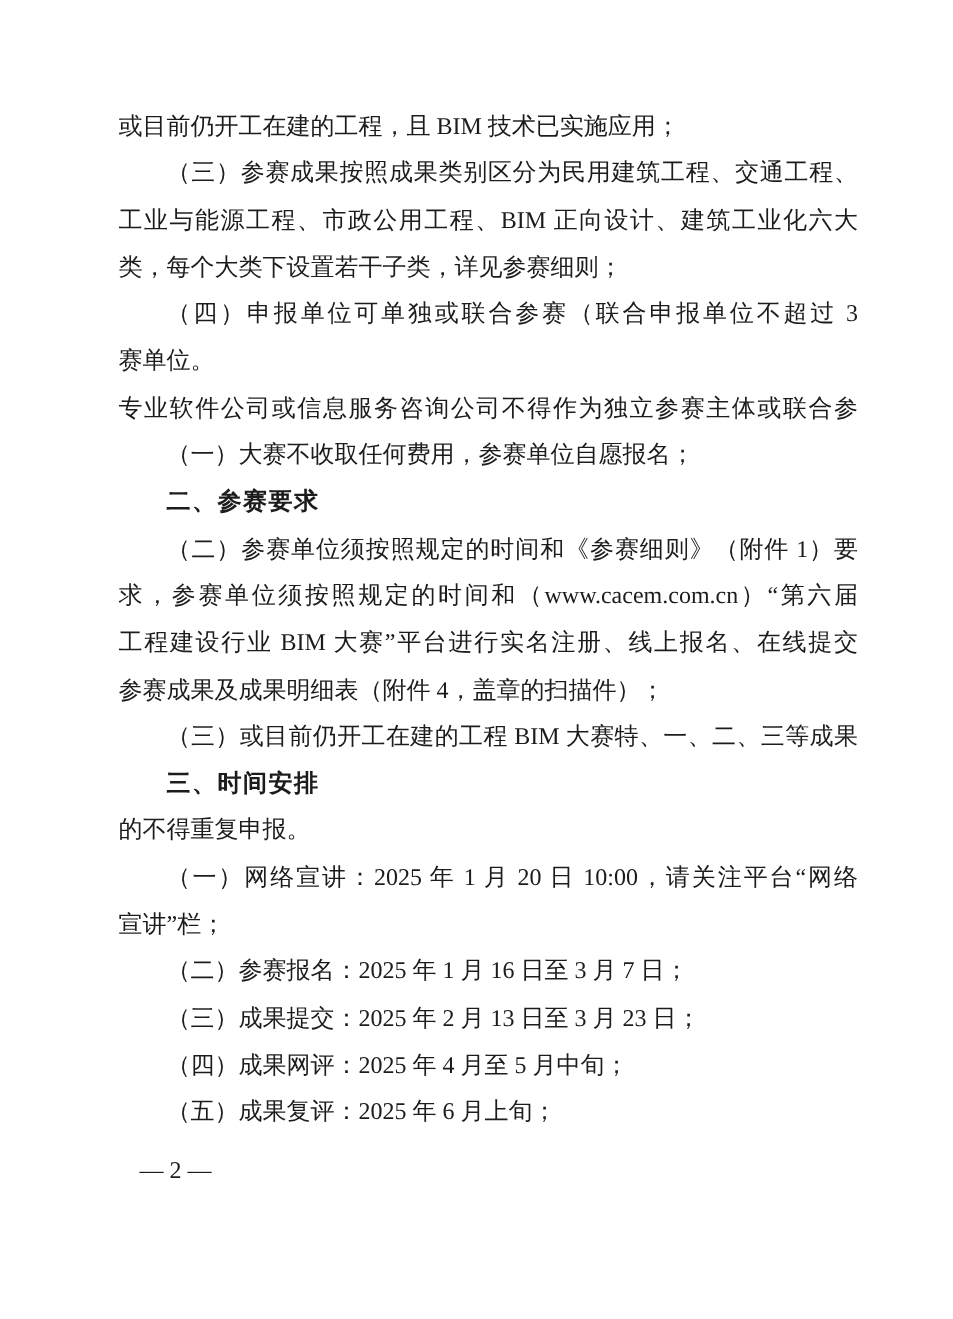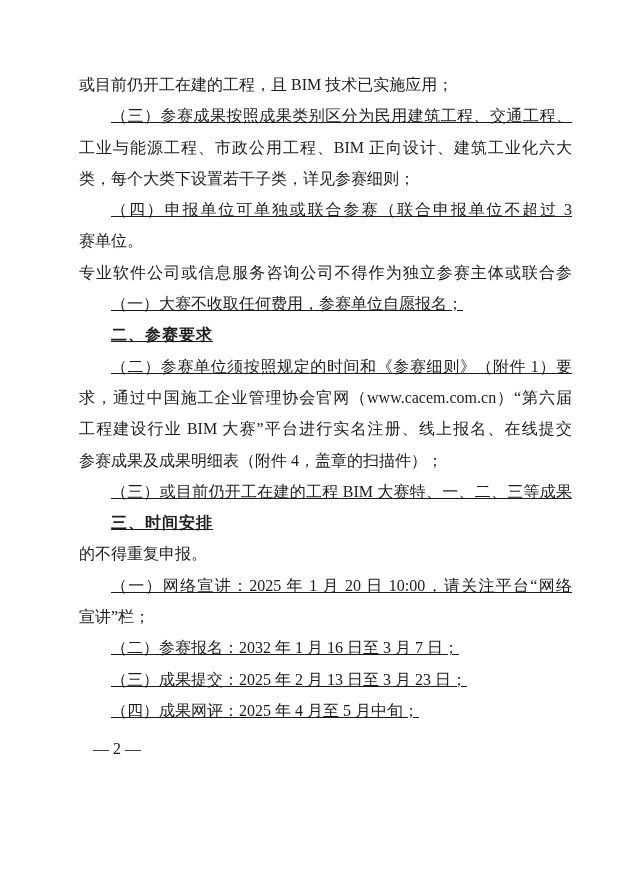--- a/index.html
+++ b/index.html
@@ -20,21 +20,20 @@
     overflow: hidden;
   }
   .line {
     height: 31.3px;
     line-height: 31.3px;
     overflow: hidden;
     white-space: normal;
   }
   .first {
     text-indent: 2em;
-    text-decoration: underline;
   }
   .full {
     text-align: justify;
     text-align-last: justify;
   }
   .heading {
     font-weight: 700;
     font-family: "Liberation Sans", "DejaVu Sans", sans-serif;
     letter-spacing: 1px;
   }
@@ -53,26 +52,27 @@
   <div class="line">或目前仍开工在建的工程，且 BIM 技术已实施应用；</div>
   <div class="line first full">（三）参赛成果按照成果类别区分为民用建筑工程、交通工程、</div>
   <div class="line full">工业与能源工程、市政公用工程、BIM 正向设计、建筑工业化六大</div>
   <div class="line">类，每个大类下设置若干子类，详见参赛细则；</div>
   <div class="line first full">（四）申报单位可单独或联合参赛（联合申报单位不超过 3 家），</div>
   <div class="line">赛单位。</div>
   <div class="line full">专业软件公司或信息服务咨询公司不得作为独立参赛主体或联合参</div>
   <div class="line first">（一）大赛不收取任何费用，参赛单位自愿报名；</div>
   <div class="line first heading">二、参赛要求</div>
   <div class="line first full">（二）参赛单位须按照规定的时间和《参赛细则》（附件 1）要</div>
-  <div class="line full">求，通过中国施工企业管理协会官网（www.cacem.com.cn）“第六届</div>
+  <div class="line full">求，参赛单位须按照规定的时间和（www.cacem.com.cn）“第六届</div>
   <div class="line full">工程建设行业 BIM 大赛”平台进行实名注册、线上报名、在线提交</div>
   <div class="line">参赛成果及成果明细表（附件 4，盖章的扫描件）；</div>
   <div class="line first full">（三）或目前仍开工在建的工程 BIM 大赛特、一、二、三等成果</div>
   <div class="line first heading">三、时间安排</div>
   <div class="line">的不得重复申报。</div>
   <div class="line first full">（一）网络宣讲：2025 年 1 月 20 日 10:00，请关注平台“网络</div>
   <div class="line">宣讲”栏；</div>
-  <div class="line first">（二）参赛报名：2032 年 1 月 16 日至 3 月 7 日；</div>
+  <div class="line first">（二）参赛报名：2025 年 1 月 16 日至 3 月 7 日；</div>
   <div class="line first">（三）成果提交：2025 年 2 月 13 日至 3 月 23 日；</div>
   <div class="line first">（四）成果网评：2025 年 4 月至 5 月中旬；</div>
+  <div class="line first">（五）成果复评：2025 年 6 月上旬；</div>
 
   <div class="footer">— 2 —</div>
 </div>
 
 </body></html>

